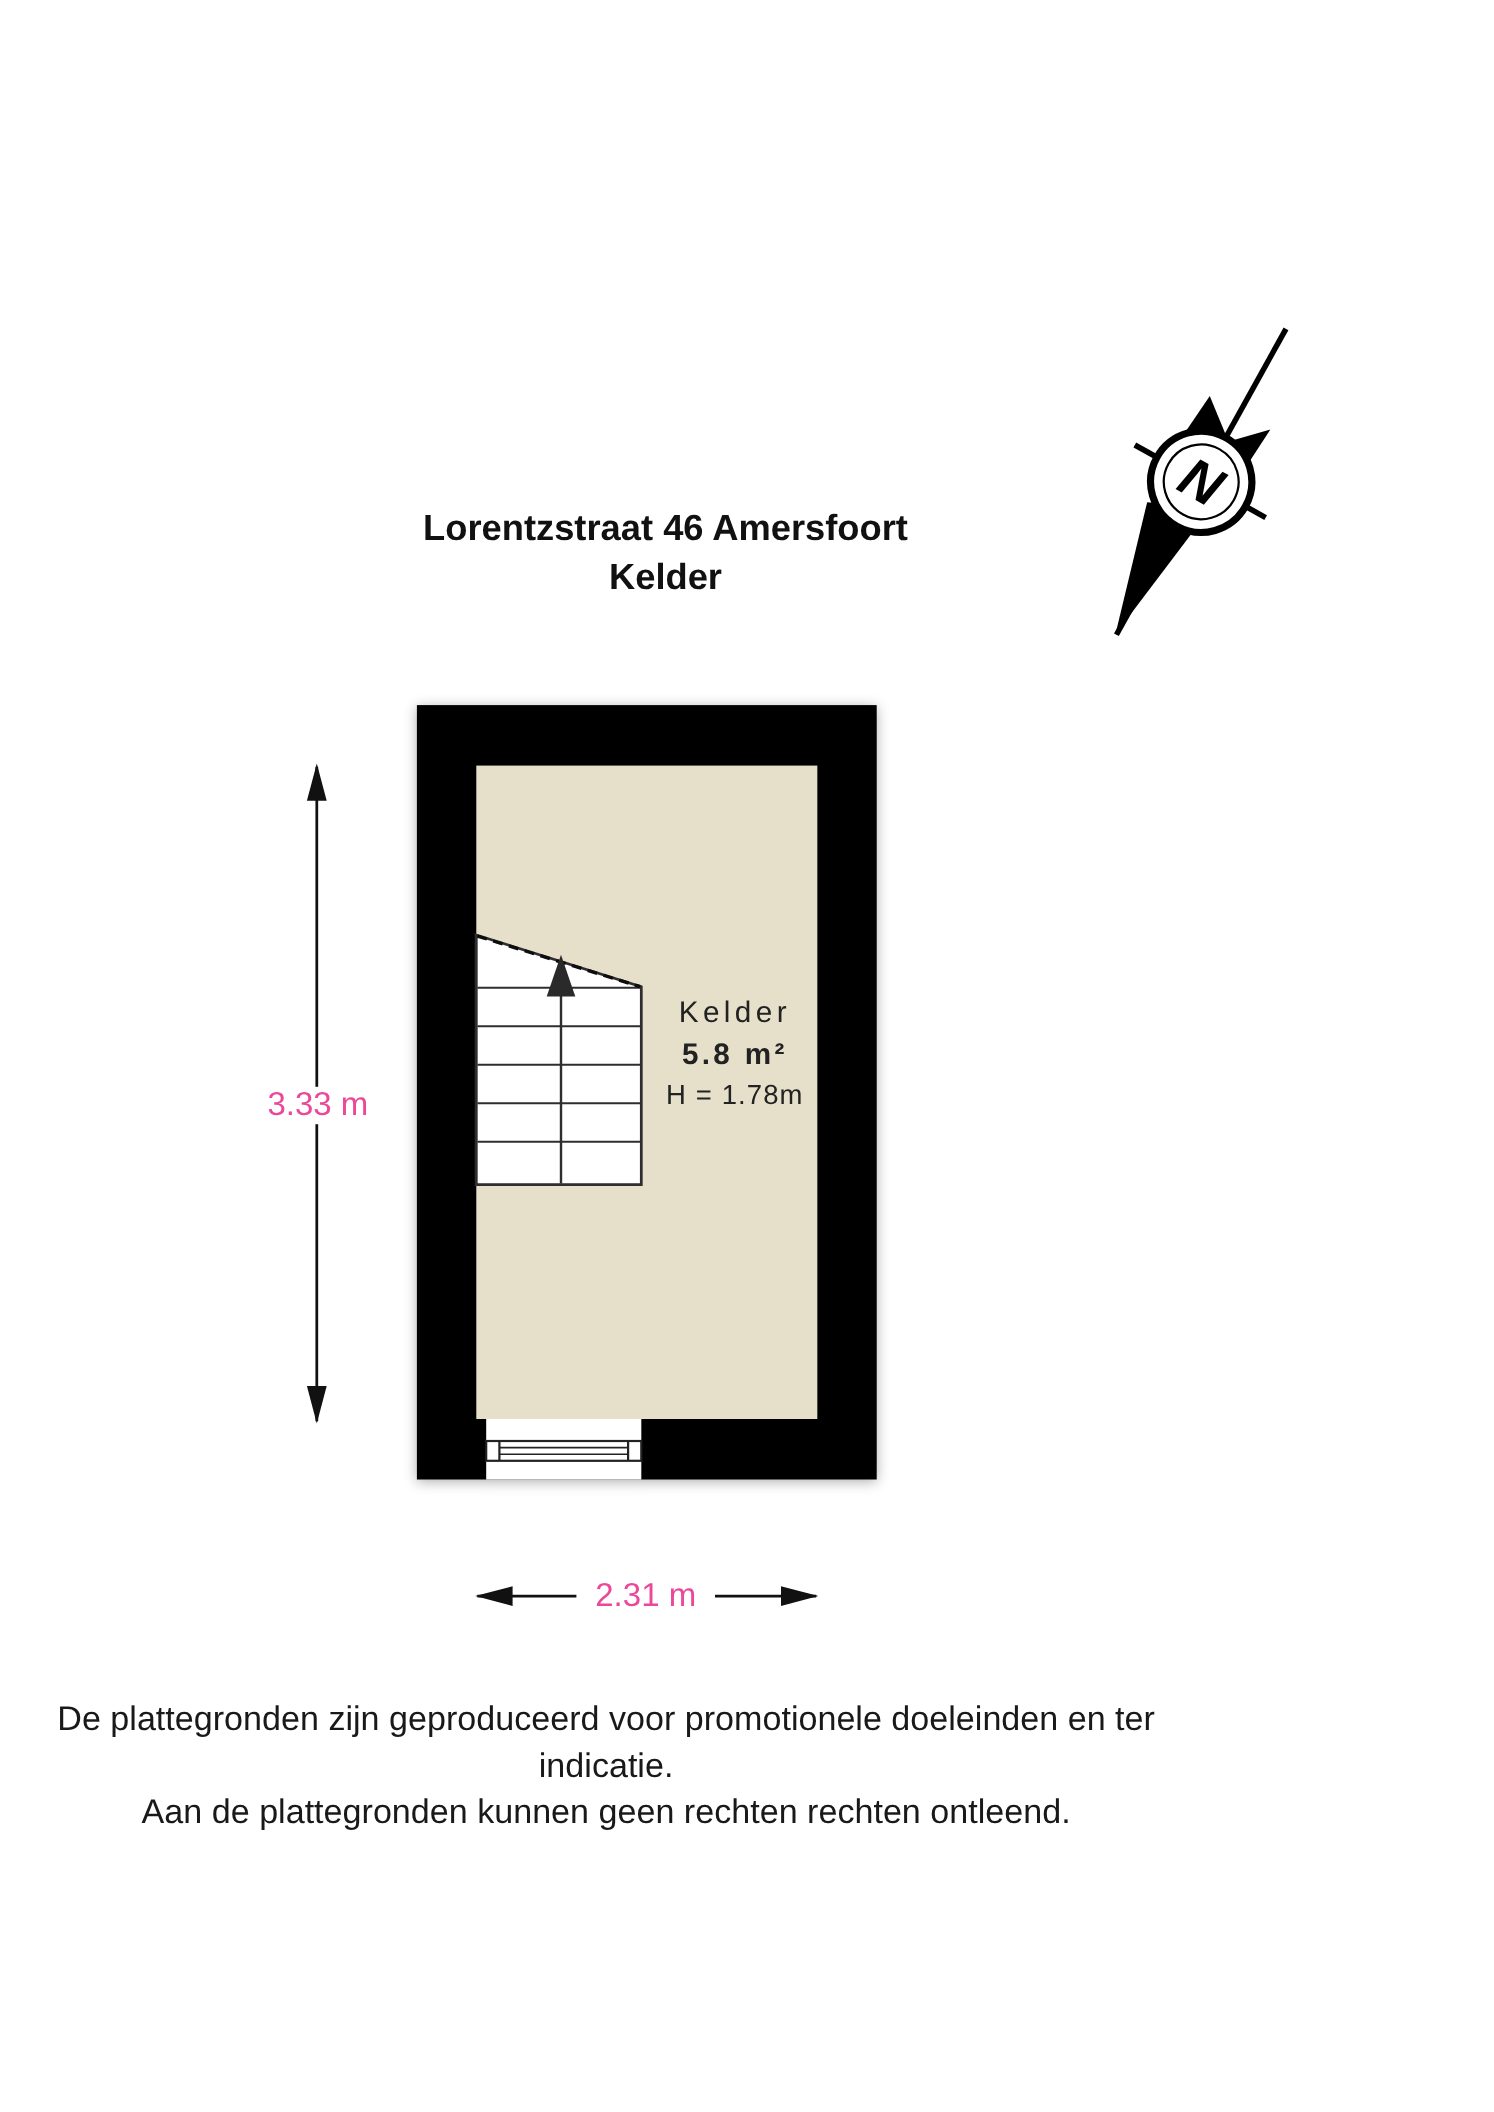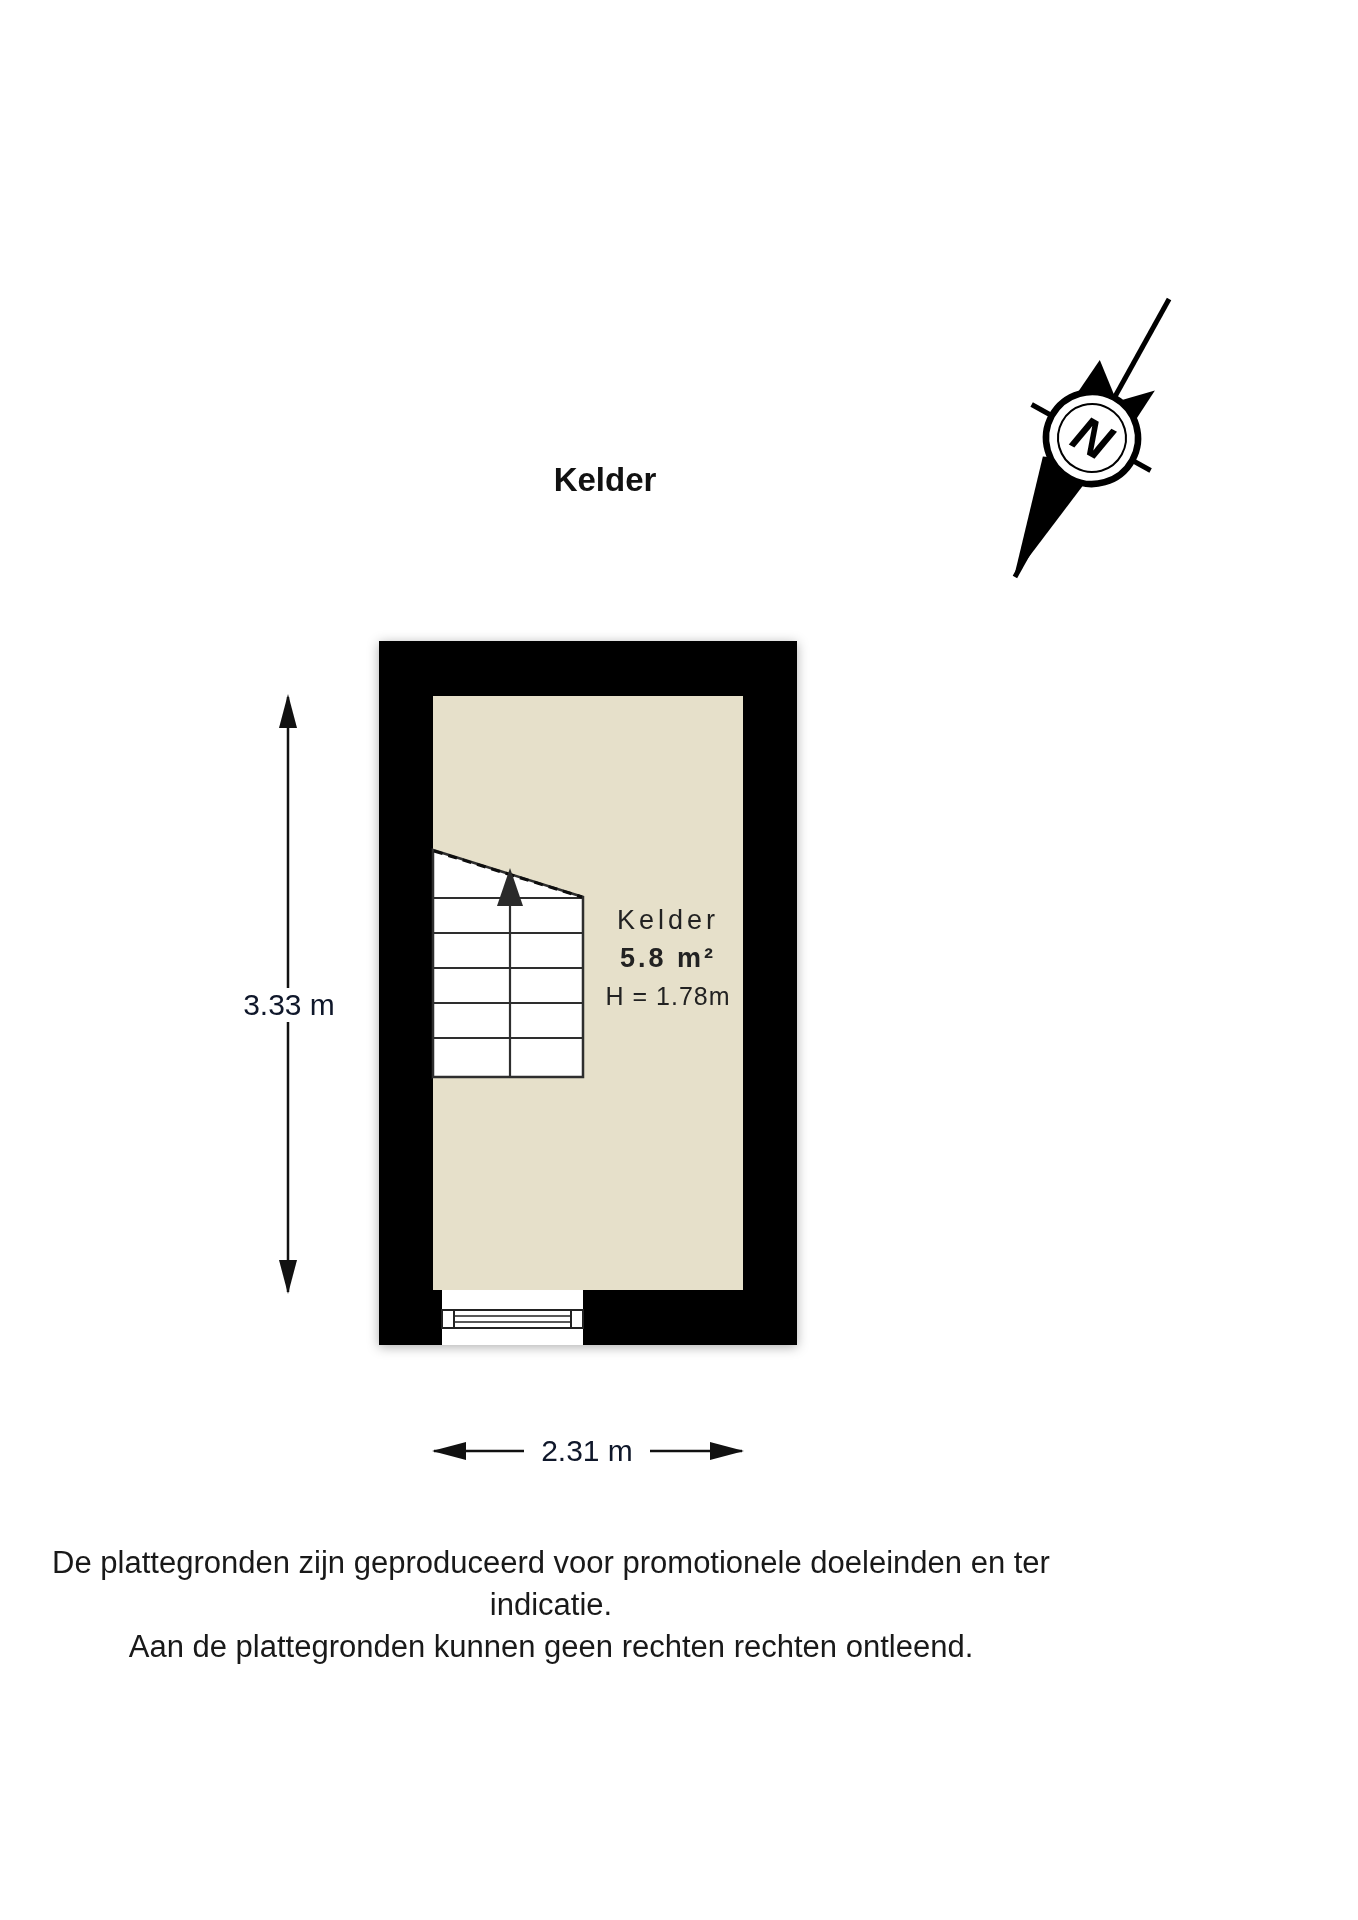--- a/index.html
+++ b/index.html
@@ -53,21 +53,21 @@
     font-size: 25px;
     line-height: 38px;
     letter-spacing: 1px;
     text-align: center;
   }
   .dim-label {
     position: absolute;
     text-align: center;
     font-size: 30px;
     line-height: 34px;
-    color: #0f172a;
+    color: #ec4899;
     background: #ffffff;
     white-space: nowrap;
   }
   .dim-v { left: 226px; top: 988px; width: 126px; }
   .dim-h { left: 524px; top: 1434px; width: 126px; }
   .disclaimer {
     position: absolute;
     left: 0;
     top: 1542px;
     width: 1102px;
@@ -142,20 +142,21 @@
     </g>
 
     <g fill="#111111" stroke="none">
       <line x1="434" y1="1451" x2="742" y2="1451" stroke="#111111" stroke-width="2.5"></line>
       <polygon points="432,1451 466,1442 466,1460"></polygon>
       <polygon points="744,1451 710,1442 710,1460"></polygon>
     </g>
   </svg>
 
   <header class="title-block">
+    <div>Lorentzstraat 46 Amersfoort</div>
     <div>Kelder</div>
   </header>
 
   <div class="room-label">
     <div class="room-name">Kelder</div>
     <div class="room-area">5.8 m²</div>
     <div class="room-height">H = 1.78m</div>
   </div>
 
   <div class="dim-label dim-v">3.33 m</div>

